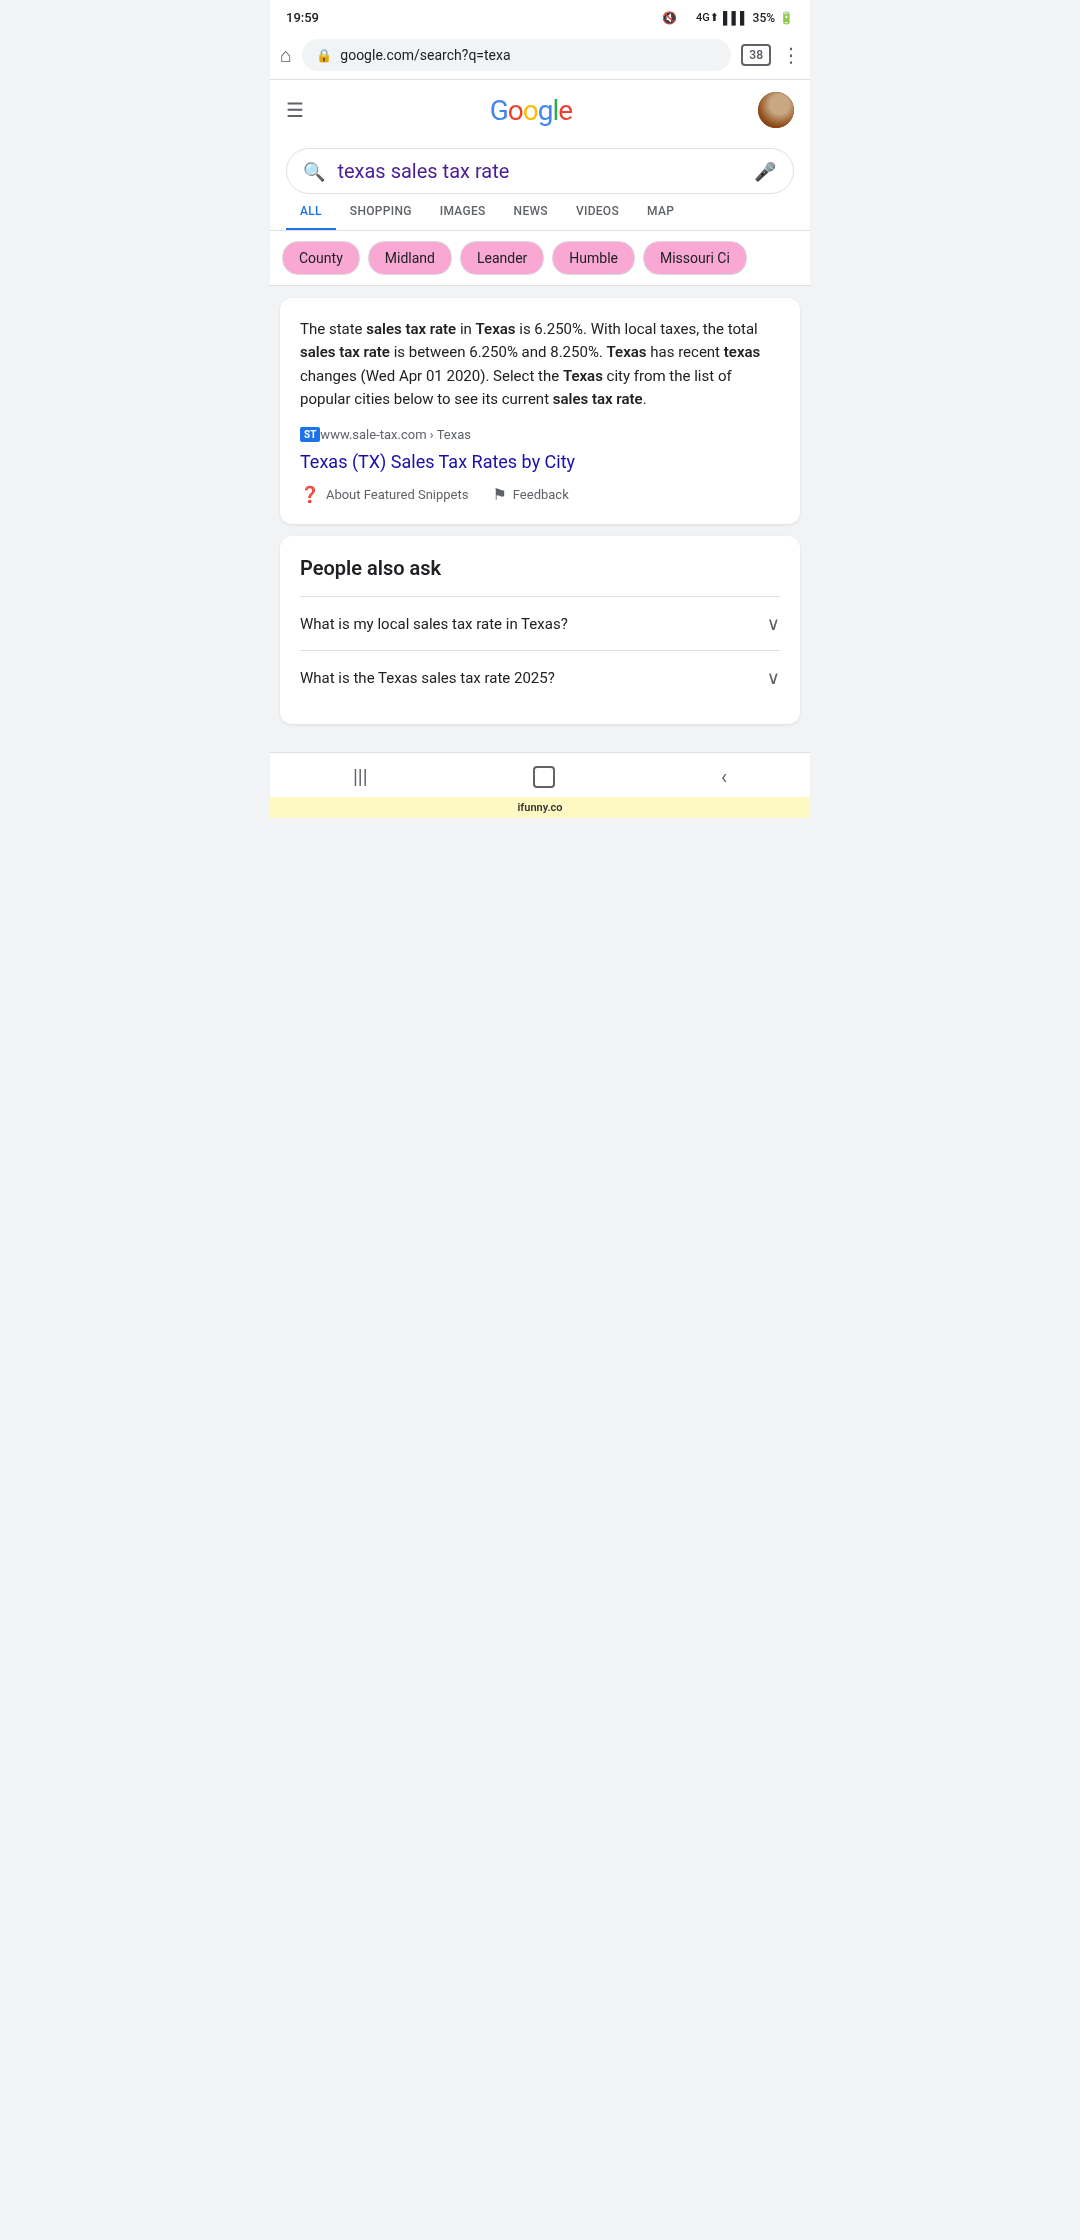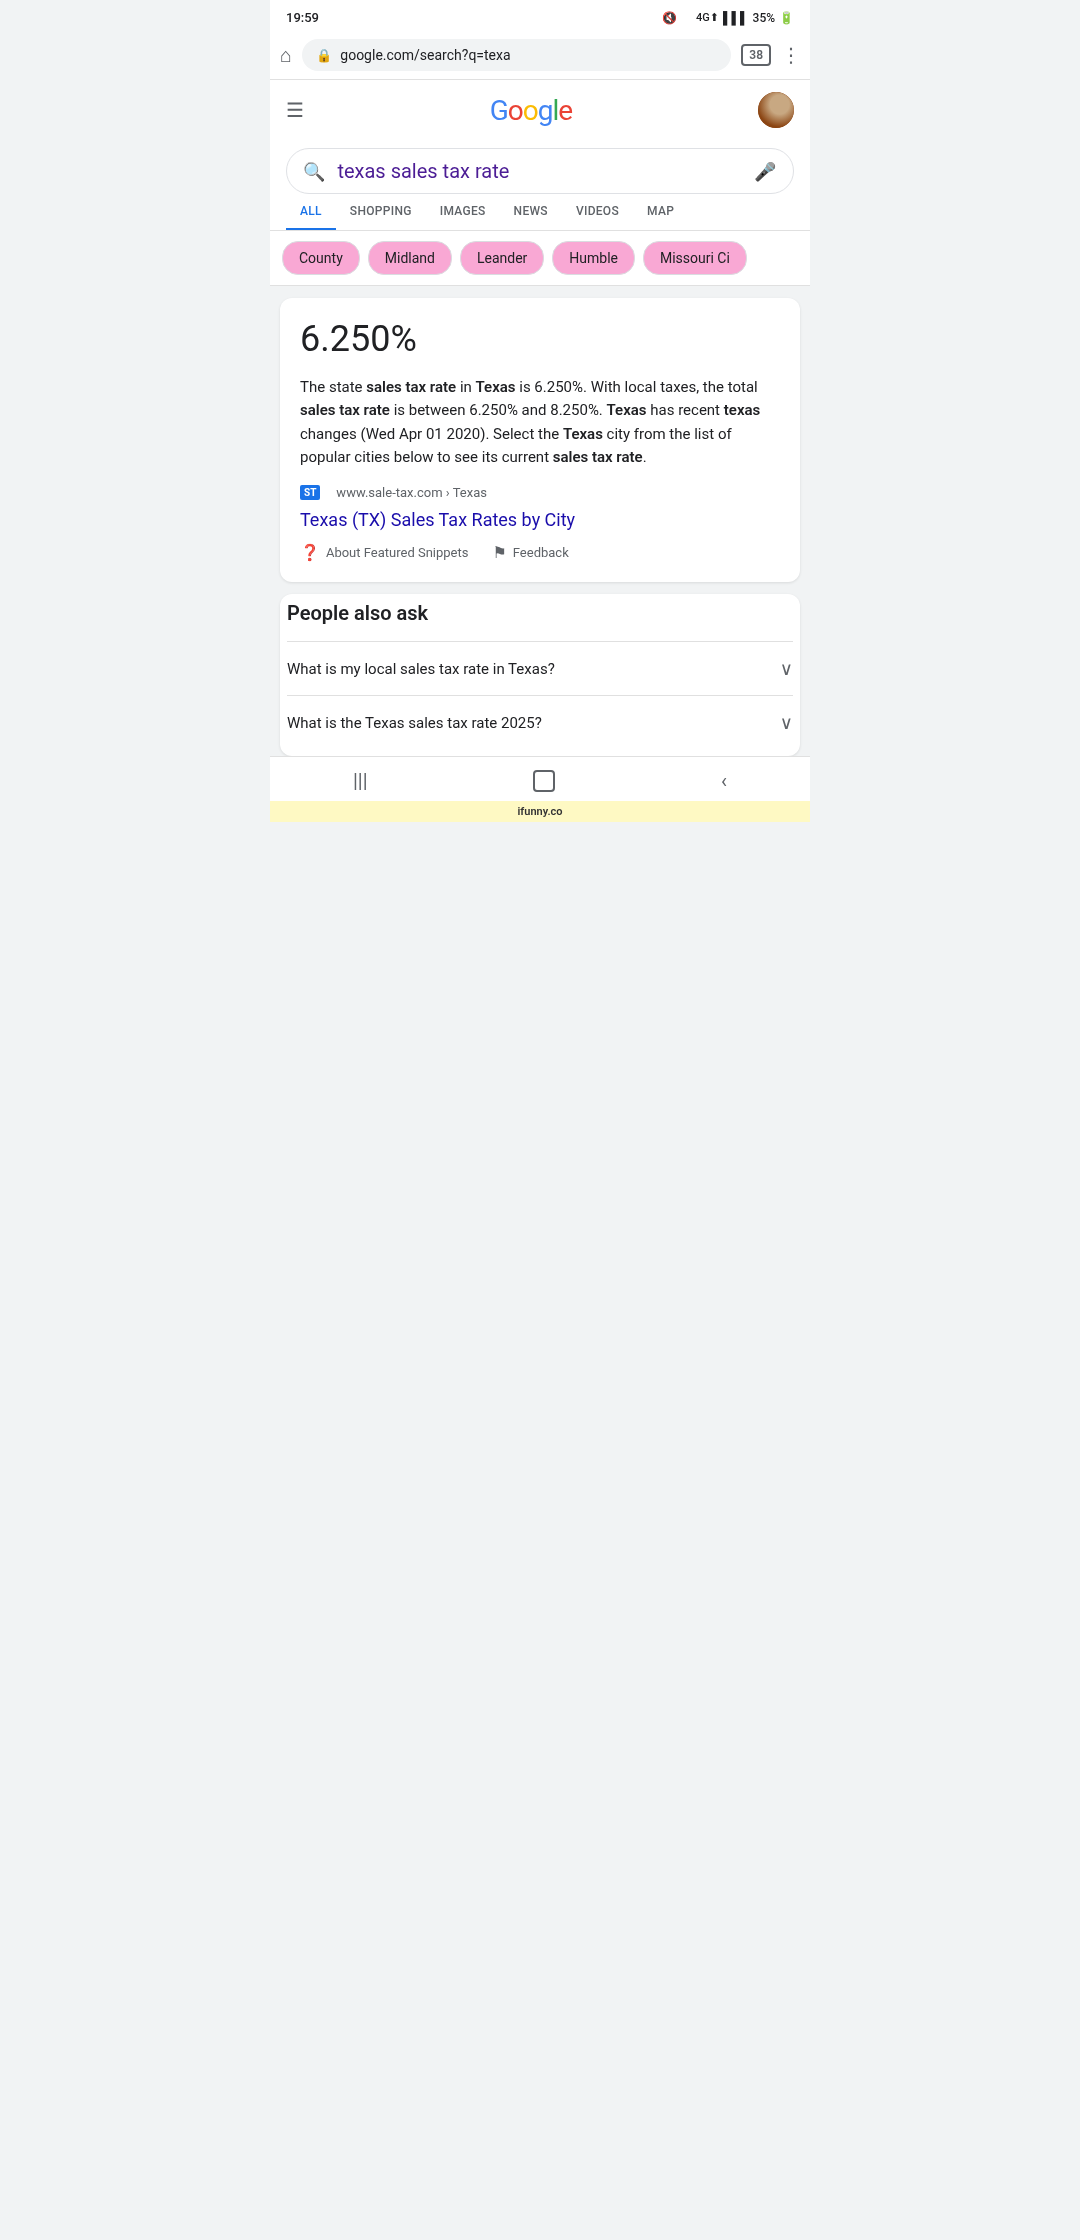--- a/index.html
+++ b/index.html
@@ -202,21 +202,21 @@
     .snippet-text {
       font-size: 15px;
       line-height: 1.55;
       color: #202124;
       margin-bottom: 16px;
     }
     .snippet-text b { font-weight: 600; }
     .source-line {
       display: flex;
       align-items: center;
-      gap: 16px;
+      gap: 0;
       margin-bottom: 8px;
       text-align: right;
     }
     .source-badge {
       background: #1a73e8;
       color: white;
       font-size: 10px;
       font-weight: 700;
       padding: 2px 4px;
       border-radius: 2px;
@@ -247,22 +247,22 @@
       cursor: pointer;
     }
     .action-icon {
       font-size: 16px;
     }
 
     
     .paa-card {
       background: white;
       border-radius: 12px;
-      margin: 0 10px 0;
-      padding: 7px;
+      margin: 0 10px 28px;
+      padding: 20px;
       box-shadow: 0 1px 3px rgba(0,0,0,0.1);
     }
     .paa-title {
       font-size: 20px;
       font-weight: 600;
       margin-bottom: 16px;
     }
     .paa-item {
       border-top: 1px solid #e0e0e0;
       padding: 16px 0;
@@ -366,21 +366,20 @@
 
 <div class="filter-chips">
   <div class="chip">County</div>
   <div class="chip">Midland</div>
   <div class="chip">Leander</div>
   <div class="chip">Humble</div>
   <div class="chip">Missouri Ci</div>
 </div>
 
 <div class="card">
-  <div class="tax-rate">6.250%</div>
   <div class="snippet-text">
     The state <b>sales tax rate</b> in <b>Texas</b> is 6.250%. With local taxes, the total <b>sales tax rate</b> is between 6.250% and 8.250%. <b>Texas</b> has recent <b>texas</b> changes (Wed Apr 01 2020). Select the <b>Texas</b> city from the list of popular cities below to see its current <b>sales tax rate</b>.
   </div>
   <div class="source-line">
     <span class="source-badge">ST</span>
     <span class="source-url">www.sale-tax.com › Texas</span>
   </div>
   <a class="result-link" href="#">Texas (TX) Sales Tax Rates by City</a>
   <div class="snippet-actions">
     <div class="snippet-action-item">

